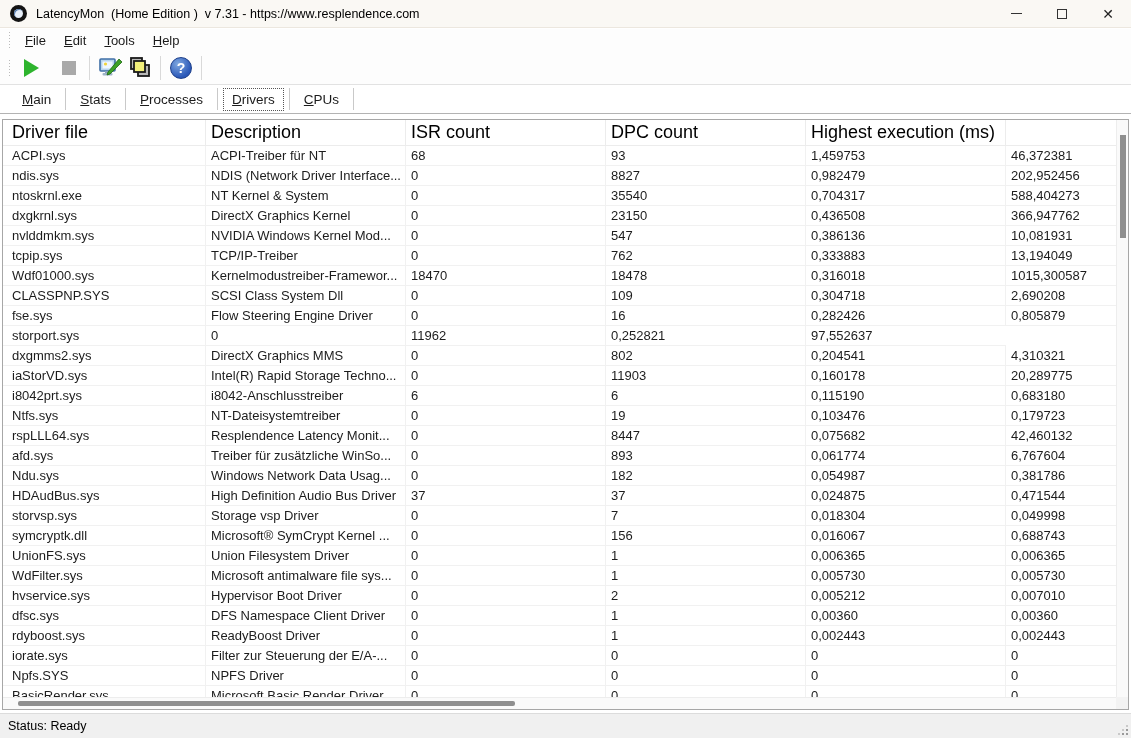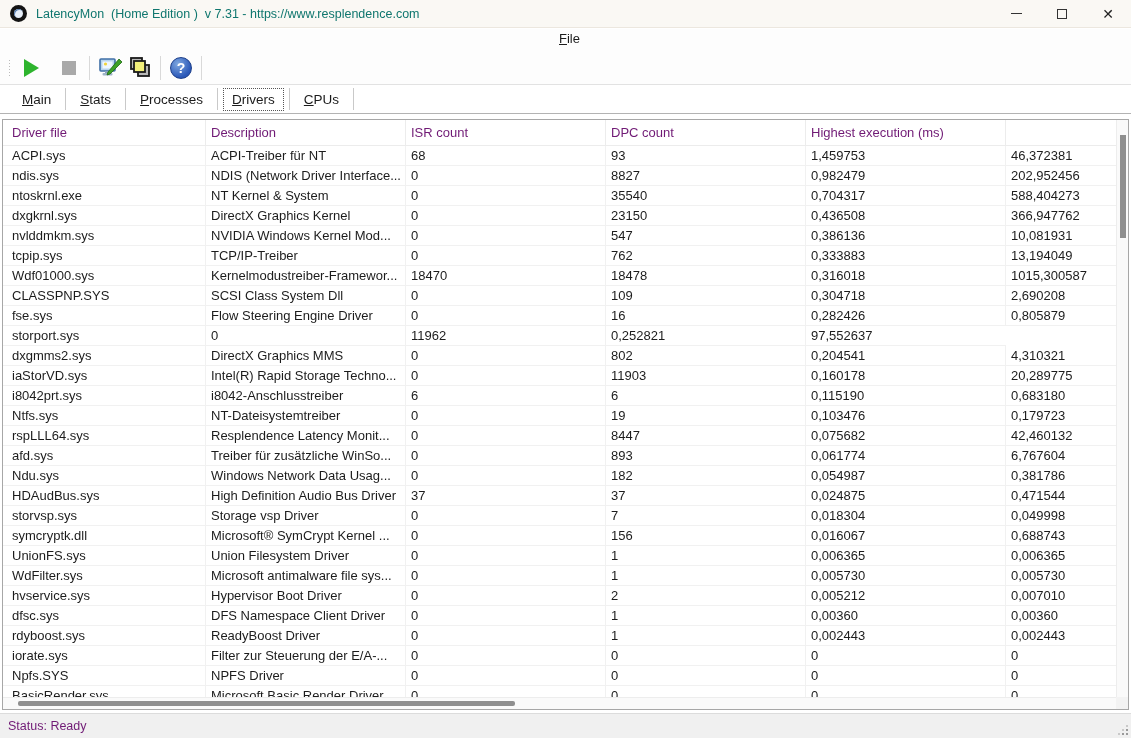--- a/index.html
+++ b/index.html
@@ -7,31 +7,31 @@
   body { font-family:"Liberation Sans", sans-serif; color:#1b1b1b; background:#fff; }
   .window { position:relative; width:1131px; height:738px; background:#fff; }
 
   
   .titlebar { position:absolute; top:0; left:0; right:0; height:28px; background:#faf8f4;
               border-bottom:1px solid #ece7df; display:flex; align-items:center; }
   .app-icon { width:17px; height:17px; margin-left:10px; border-radius:50%; background:#141414;
               position:relative; flex:0 0 auto; }
   .app-icon::after { content:""; position:absolute; left:4px; top:4px; width:9px; height:9px;
               border-radius:50%; background:#e8f0fa; box-shadow:inset 1px 1px 0 #5a7fb0; }
-  .title-text { margin-left:9px; font-size:12.5px; white-space:pre; color:#0f766e; }
+  .title-text { margin-left:9px; font-size:12.5px; white-space:pre; color:#000000; }
   .win-controls { margin-left:auto; display:flex; height:100%; }
   .win-btn { width:46px; height:100%; display:flex; align-items:center; justify-content:center;
              font-size:13px; color:#222; }
   .glyph-min { width:11px; height:1px; background:#333; }
   .glyph-max { width:10px; height:10px; border:1px solid #333; }
   .glyph-close { font-size:14px; line-height:1; }
 
   
   .menubar { position:absolute; top:29px; left:0; right:0; height:22px; background:#fdfdfd;
-             display:flex; align-items:center; padding-left:8px;flex-direction:column; }
+             display:flex; align-items:center; padding-left:8px; }
   .gripper { width:3px; height:16px; margin-right:5px;
              background-image:repeating-linear-gradient(#bbb 0 1px, transparent 1px 3px);
              background-size:1px 100%; background-repeat:no-repeat; background-position:1px 0; }
   .menu-item { padding:2px 9px; font-size:13px; }
   .accel { text-decoration:underline; }
 
   
   .toolbar { position:absolute; top:51px; left:0; right:0; height:34px; background:#fdfdfd;
              border-bottom:1px solid #e2e2e2; display:flex; align-items:center; padding-left:8px; }
   .tb-btn { width:30px; height:28px; display:flex; align-items:center; justify-content:center; }
@@ -50,21 +50,21 @@
   .tab { font-size:13.5px; padding:3px 8px; margin:8px 6px; white-space:nowrap; }
   .tab.selected { outline:1px dotted #555; }
   .tab-sep { width:1px; height:22px; background:#c9c9c9; }
 
   
   .table { position:absolute; top:119px; left:2px; width:1127px; height:591px;
            border:1px solid #a7a7a7; background:#fff; overflow:hidden; }
   .thead { position:absolute; top:0; left:0; right:12px; height:26px; display:grid;
            grid-template-columns:203px 200px 200px 200px 200px 1fr;
            border-bottom:1px solid #ececec; background:#fff; }
-  .hcell { font-size:13px; color:#701a75; line-height:25px; padding-left:5px;
+  .hcell { font-size:18px; color:#000000; line-height:25px; padding-left:5px;
            border-right:1px solid #ececec; overflow:hidden; white-space:nowrap; }
   .hcell.c0 { padding-left:9px; }
   .hcell.c5 { border-right:none;margin-top:44px; }
   .tbody { position:absolute; top:26px; left:0; right:12px; bottom:12px; overflow:hidden; }
   .trow { display:grid; grid-template-columns:203px 200px 200px 200px 200px 1fr; height:20px; }
   .tcell { font-size:13px; line-height:19px; padding-left:5px; border-right:1px solid #f1f1f1;
            border-bottom:1px solid #f1f1f1; overflow:hidden; white-space:nowrap; color:#1c1c1c; }
   .tcell:first-child { padding-left:9px; }
   .tcell:last-child { border-right:none; }
 
@@ -74,21 +74,21 @@
   .vthumb { position:absolute; top:15px; left:3px; width:6px; height:103px; background:#8f8f8f; }
   .hscroll { position:absolute; left:0; right:12px; bottom:0; height:12px; background:#fafafa;
              border-top:1px solid #ededed; }
   .hthumb { position:absolute; left:15px; top:3px; width:497px; height:5px; background:#8f8f8f;
             border-radius:2px; }
   .scroll-corner { position:absolute; right:0; bottom:0; width:12px; height:12px; background:#f3f3f3; }
 
   
   .statusbar { position:absolute; left:0; right:0; bottom:0; height:25px; background:#f0f0f0;
                border-top:1px solid #dcdcdc; display:flex; align-items:center; }
-  .status-text { font-size:12.5px; margin-left:8px; color:#701a75; }
+  .status-text { font-size:12.5px; margin-left:8px; color:#000000; }
   .resize-grip { position:absolute; right:3px; bottom:3px; width:10px; height:10px; }
   .resize-grip::after { content:""; position:absolute; right:0; bottom:0; width:2px; height:2px;
      background:#9a9a9a;
      box-shadow:-4px 0 #9a9a9a, -8px 0 #c9c9c9, 0 -4px #9a9a9a, -4px -4px #c9c9c9, 0 -8px #c9c9c9; }
 </style>
 </head>
 <body>
 
 <div class="window">
 

